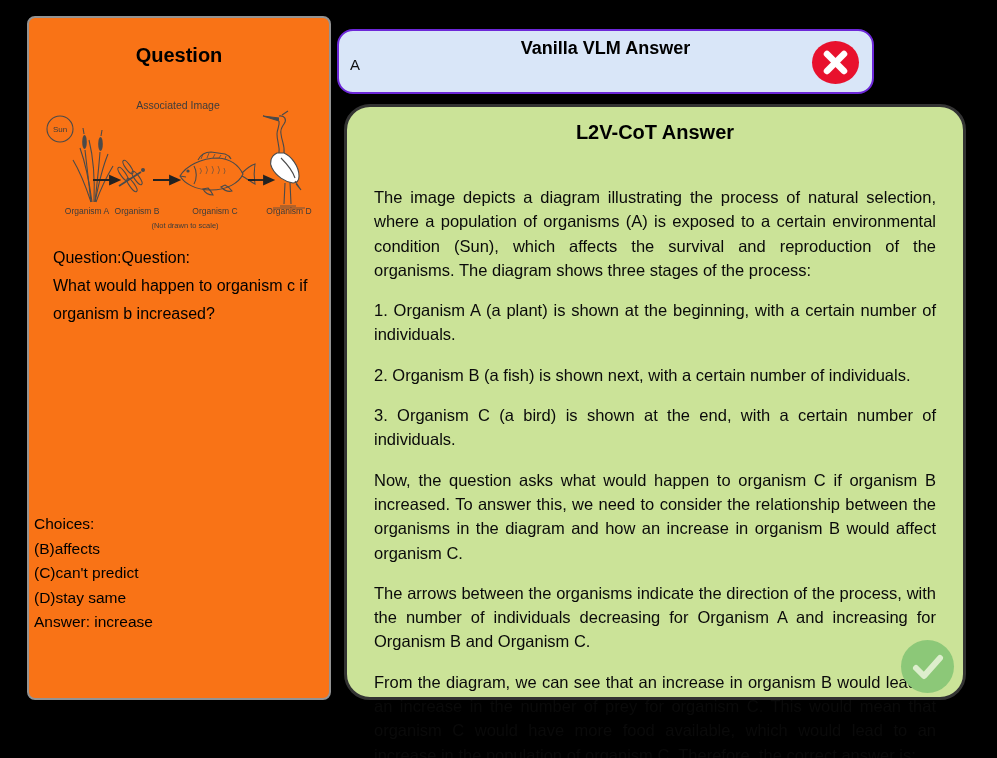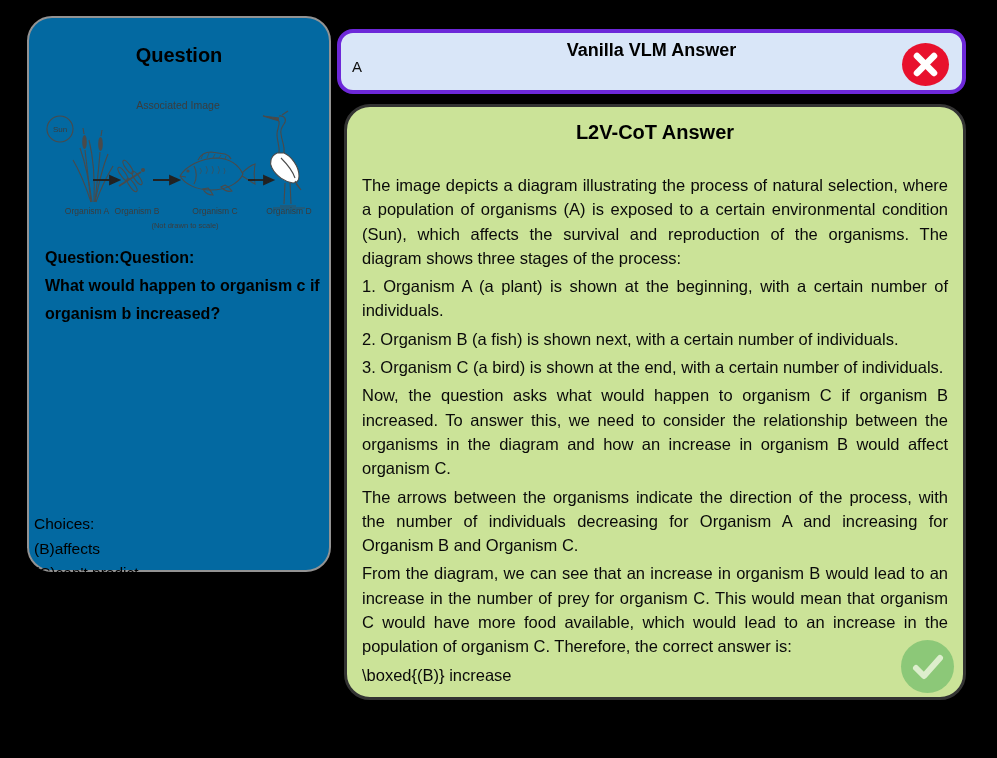--- a/index.html
+++ b/index.html
@@ -5,44 +5,44 @@
 <style>
   html, body { margin: 0; padding: 0; background: #000; }
   .stage {
     position: relative; width: 997px; height: 758px;
     background: #000; border-radius: 26px; overflow: hidden;
     font-family: "Liberation Sans", sans-serif; color: #111;
   }
 
   
   .question-card {
-    position: absolute; left: 27px; top: 16px; width: 304px; height: 556px;
-    background: #0369a1; border: 2px solid #939393; border-radius: 25px;
+    position: absolute; left: 27px; top: 16px; width: 304px; height: 684px;
+    background: #f97316; border: 2px solid #939393; border-radius: 8px;
     box-sizing: border-box;
   }
   .question-card h2 {
     margin: 26px 0 0; text-align: center;
     font-size: 20px; font-weight: bold; color: #000;
   }
   .diagram { position: absolute; left: 4px; top: 78px; width: 292px; height: 150px; }
   .diagram text { font-family: "Liberation Sans", sans-serif; fill: #3c3c3c; }
   .diagram .line-art { stroke: #4a4a4a; fill: none; stroke-width: 1.1; }
   .q-block {
-    position: absolute; left: 16px; top: 226px; width: 294px;
-    font-weight: bold; font-size: 16px; line-height: 28px; color: #000;
+    position: absolute; left: 24px; top: 226px; width: 294px;
+    font-weight: normal; font-size: 16px; line-height: 28px; color: #000;
   }
   .choices {
     position: absolute; left: 5px; top: 494px; width: 280px;
     font-size: 15.5px; line-height: 24.6px; color: #000;
   }
 
   
   .vanilla-panel {
-    position: absolute; left: 337px; top: 29px; width: 629px; height: 65px;
-    background: #d9e6f8; border: 4px solid #6d28d9; border-radius: 16px;
+    position: absolute; left: 337px; top: 29px; width: 537px; height: 65px;
+    background: #d9e6f8; border: 2px solid #6d28d9; border-radius: 16px;
     box-sizing: border-box;
   }
   .vanilla-panel h2 {
     margin: 7px 0 0; text-align: center;
     font-size: 18px; font-weight: bold; color: #000;
   }
   .vanilla-answer { position: absolute; left: 11px; top: 25px; font-size: 15px; color: #111; }
   .cross-badge {
     position: absolute; right: 13px; top: 10px; width: 47px; height: 43px;
     background: #e8112d; border-radius: 50%;
@@ -56,21 +56,21 @@
     box-sizing: border-box;
   }
   .cot-panel h2 {
     margin: 14px 0 0; text-align: center;
     font-size: 20px; font-weight: bold; color: #000;
   }
   .cot-text {
     position: absolute; left: 11px; right: 11px; top: 62px;
     font-size: 16.5px; line-height: 24.3px; text-align: justify; color: #0a0a0a;
   }
-  .cot-text p { margin: 4px; }
+  .cot-text p { margin: 16px; }
   .check-badge {
     position: absolute; right: 9px; bottom: 4px; width: 53px; height: 53px;
     background: #8cc878; border-radius: 50%;
   }
 </style>
 </head>
 <body>
 
 <div class="stage">
 

